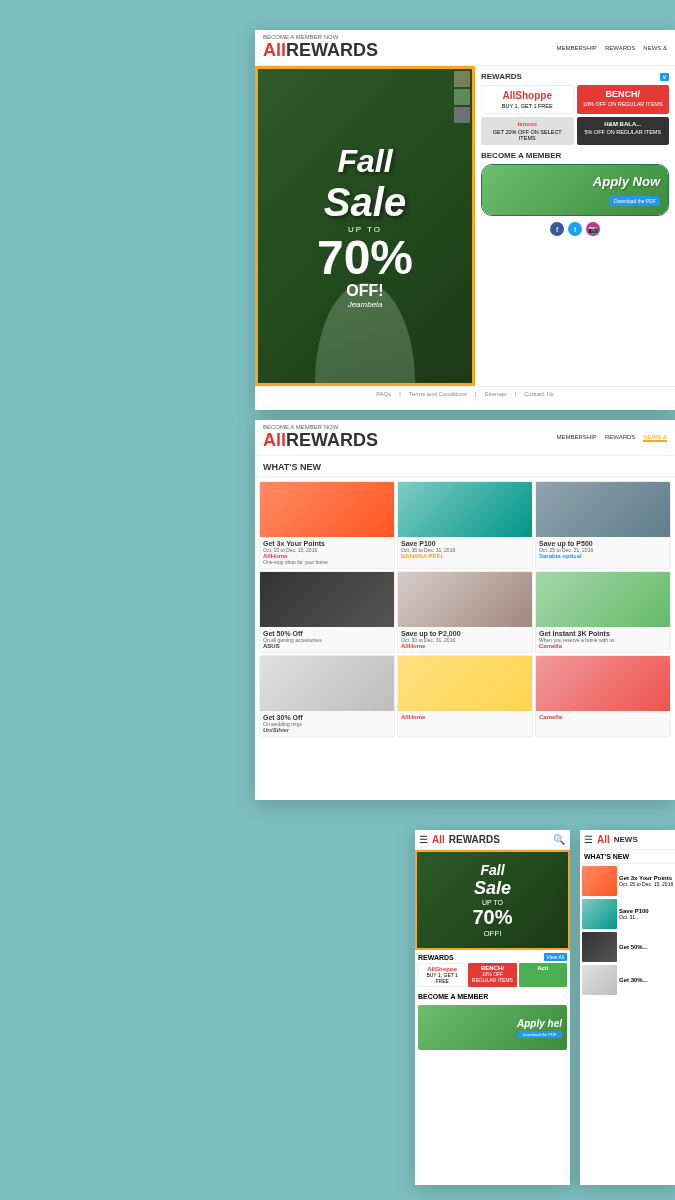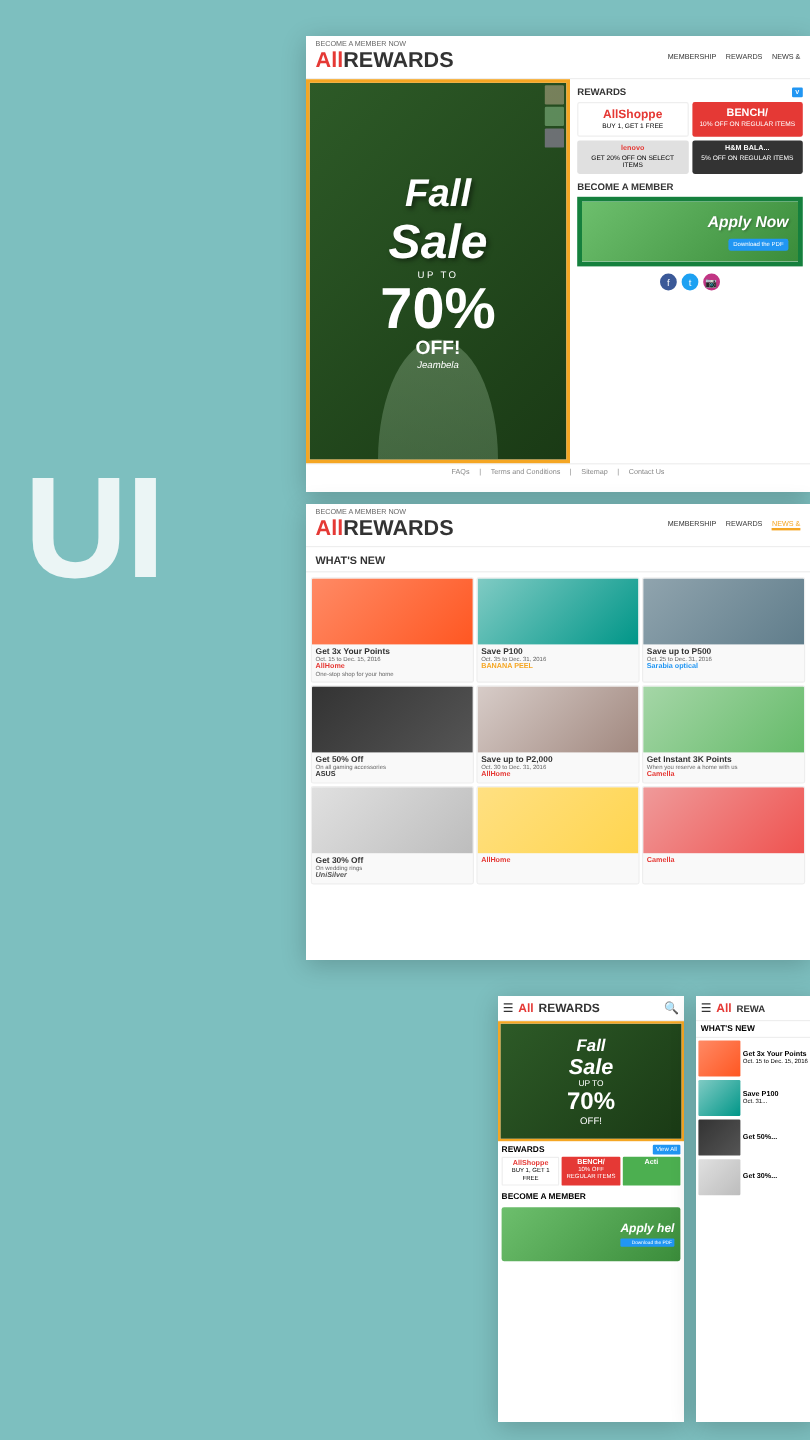--- a/index.html
+++ b/index.html
@@ -201,22 +201,22 @@
     .bench-card { background: #e53935; color: white; }
     .bench-name { font-size: 9px; font-weight: bold; color: white; }
     .lenovo-card { background: #e0e0e0; }
     .hm-card { background: #333; color: white; }
 
     .reward-offer { font-size: 5.5px; margin-top: 2px; }
     .reward-offer-white { font-size: 5.5px; margin-top: 2px; color: white; }
 
     .become-member-section {
       margin-top: 4px;
-      border: 4px solid #15803d;
-      border-radius: 0;
+      border: 1px solid #15803d;
+      border-radius: 11px;
       overflow: hidden;
     }
     .become-member-img {
       width: 100%;
       height: 50px;
       background: linear-gradient(135deg, #6dbf6d, #3a8c3a);
       position: relative;
       display: flex;
       align-items: center;
       justify-content: flex-end;
@@ -447,21 +447,20 @@
       width: 16px;
       height: 16px;
       border-radius: 1px;
       background: rgba(255,255,255,0.3);
     }
   </style>
 </head>
 <body>
 
 <div class="big-text-container">
-  <div class="big-text">UI</div>
 </div>
 
 <div class="screenshot-panel panel-top">
 
   <div class="panel-header">
     <div>
       <div class="become-member-text">BECOME A MEMBER NOW</div>
       <div class="logo-container">
         <span class="logo-all">All</span>
         <span class="logo-rewards">REWARDS</span>
@@ -681,33 +680,33 @@
         <div>10% OFF REGULAR ITEMS</div>
       </div>
       <div class="mobile-reward-card" style="background:#4CAF50;color:white;">
         <div style="font-weight:bold;font-size:6px;">Acti</div>
       </div>
     </div>
   </div>
 
   <div style="padding:3px 3px 2px;font-size:7px;font-weight:bold;">BECOME A MEMBER</div>
   <div class="mobile-become-member">
-    <div style="text-align:right;">
+    <div style="text-align:center;">
       <div class="mobile-apply-text">Apply hel</div>
       <div style="background:#2196F3;color:white;font-size:4px;padding:1px 2px;border-radius:1px;margin-top:2px;">Download the PDF</div>
     </div>
   </div>
 </div>
 
 <div class="screenshot-panel panel-bottom-right">
 
   <div class="mobile-header">
     <span class="hamburger-icon">☰</span>
     <span class="mobile-logo-all">All</span>
-    <span class="mobile-logo-rewards" style="font-size:8px;">REWA</span>
+    <span class="mobile-logo-rewards" style="font-size:8px;">NEWS</span>
   </div>
 
   <div class="right-mobile-whats-new">WHAT'S NEW</div>
 
   <div class="right-mobile-products">
     <div class="right-mobile-product">
       <div class="right-mobile-img img-allhome"></div>
       <div class="right-mobile-info">
         <div class="right-mobile-offer">Get 3x Your Points</div>
         <div>Oct. 15 to Dec. 15, 2016</div>

